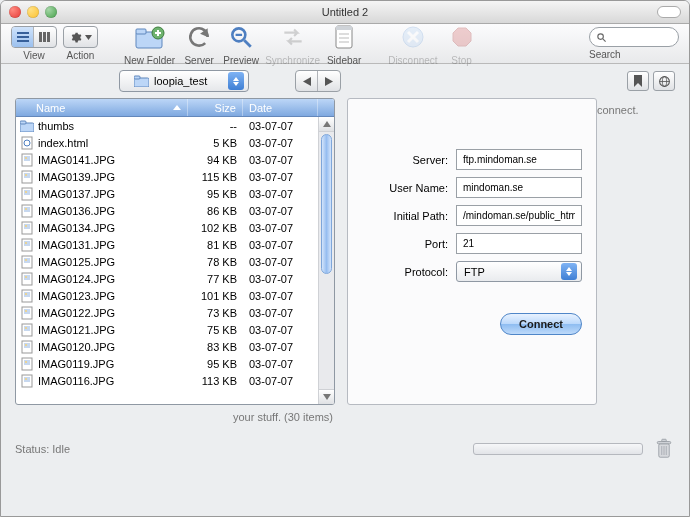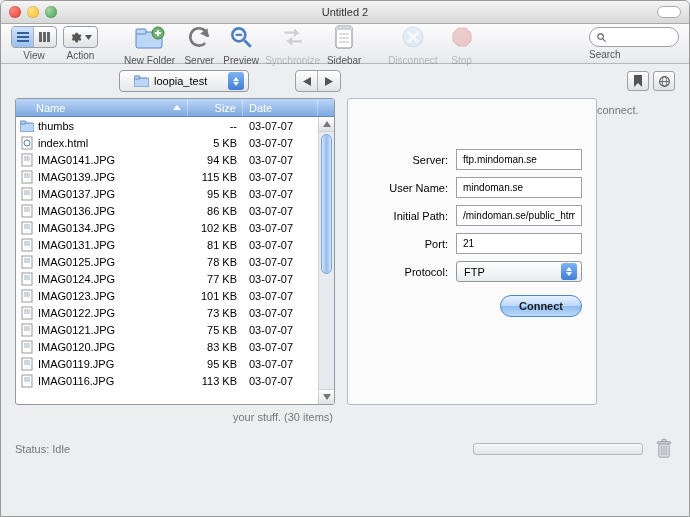--- a/index.html
+++ b/index.html
@@ -69,21 +69,21 @@
 .footleft{color:#777; text-align:right; padding:6px 2px 0 0;}
 
 
 .rightcol{flex:1; display:flex; flex-direction:row;}
 .formbox{border:1px solid #b6bac1; border-radius:3px; background:#fbfbfc; height:307px; padding:50px 14px 14px 14px;}
 .frow{display:flex; align-items:center; margin-bottom:7px; gap:8px;}
 .flabel{width:86px; text-align:right; color:#000;}
 .finput{flex:1; height:21px; border:1px solid #9aa0a6; background:#fff; padding:0 6px; font-size:10px; outline:none;}
 .fselect{flex:1; height:21px; border:1px solid #8f98a3; border-radius:3px; background:linear-gradient(#fff,#e9ebee); display:flex; align-items:center; padding:0 4px 0 7px;}
 .fselect .end{margin-left:auto;}
-.aquabtn{margin-left:auto; margin-top:6px; height:22px; padding:0 18px; border:1px solid #4f86c8; border-radius:11px; background:linear-gradient(#e8f2ff,#bcd9fb 48%,#8fbdf1 52%,#bedafa); font-weight:bold; color:#1a1a1a; display:flex; align-items:center;}
+.aquabtn{margin-left:auto; margin-top:24px; height:22px; padding:0 18px; border:1px solid #4f86c8; border-radius:11px; background:linear-gradient(#e8f2ff,#bcd9fb 48%,#8fbdf1 52%,#bedafa); font-weight:bold; color:#1a1a1a; display:flex; align-items:center;}
 .footright{color:#777; text-align:right; padding:6px 2px 0 0;}
 
 
 .statusbar{display:flex; align-items:center; padding:8px 14px 6px 14px; gap:10px;}
 .status{color:#777;}
 .progress{margin-left:auto; width:170px; height:12px; border:1px solid #b5b8be; border-radius:3px; background:linear-gradient(#f6f7f9,#e2e4e8);}
 .trash{width:22px;height:24px;display:flex;align-items:center;justify-content:center;}
 
 svg{display:block;}
 </style>

